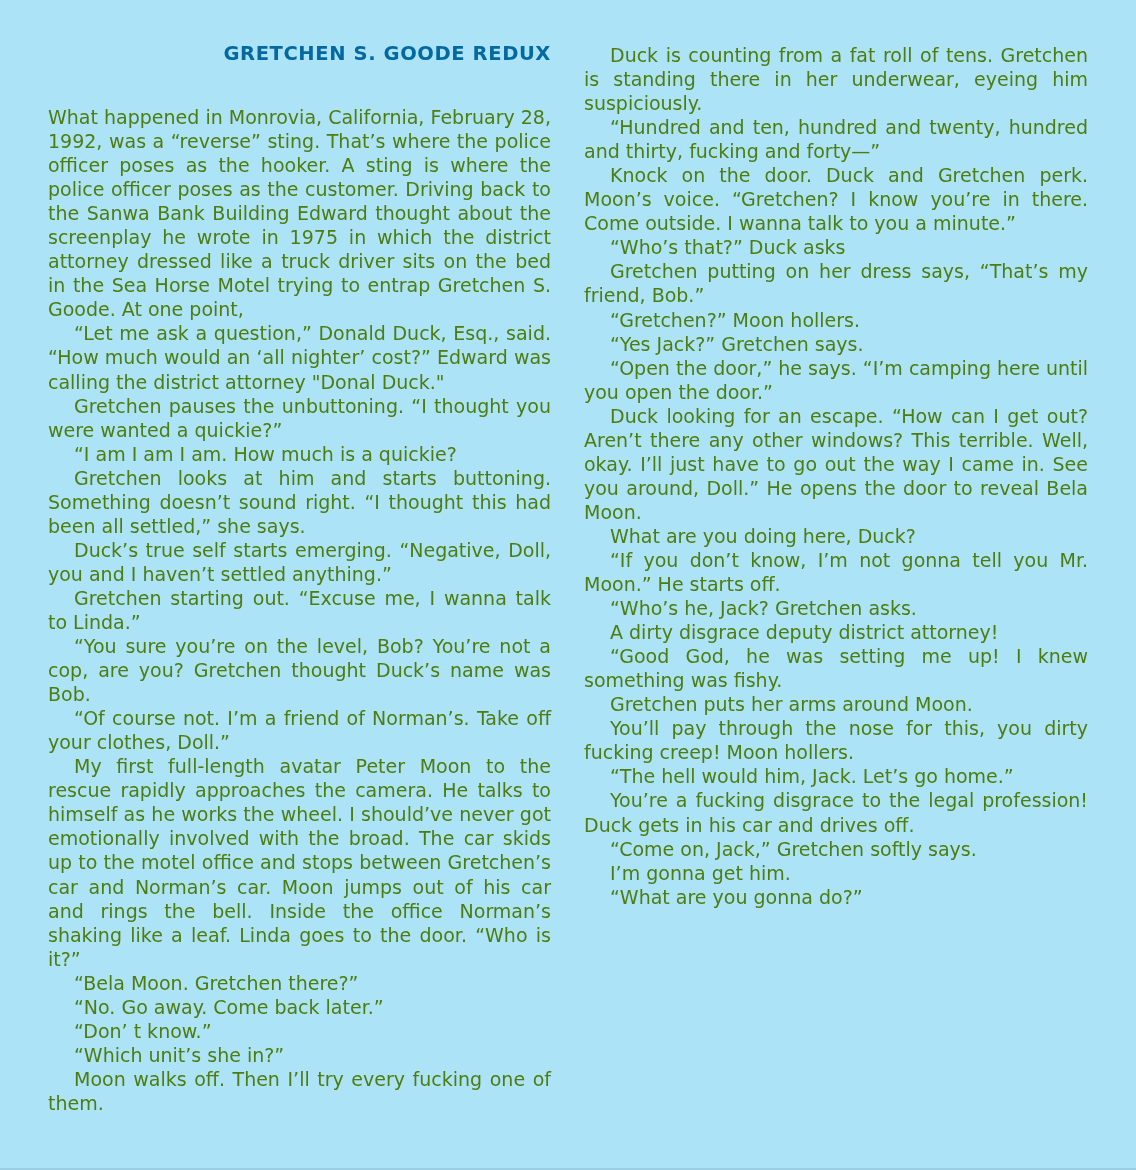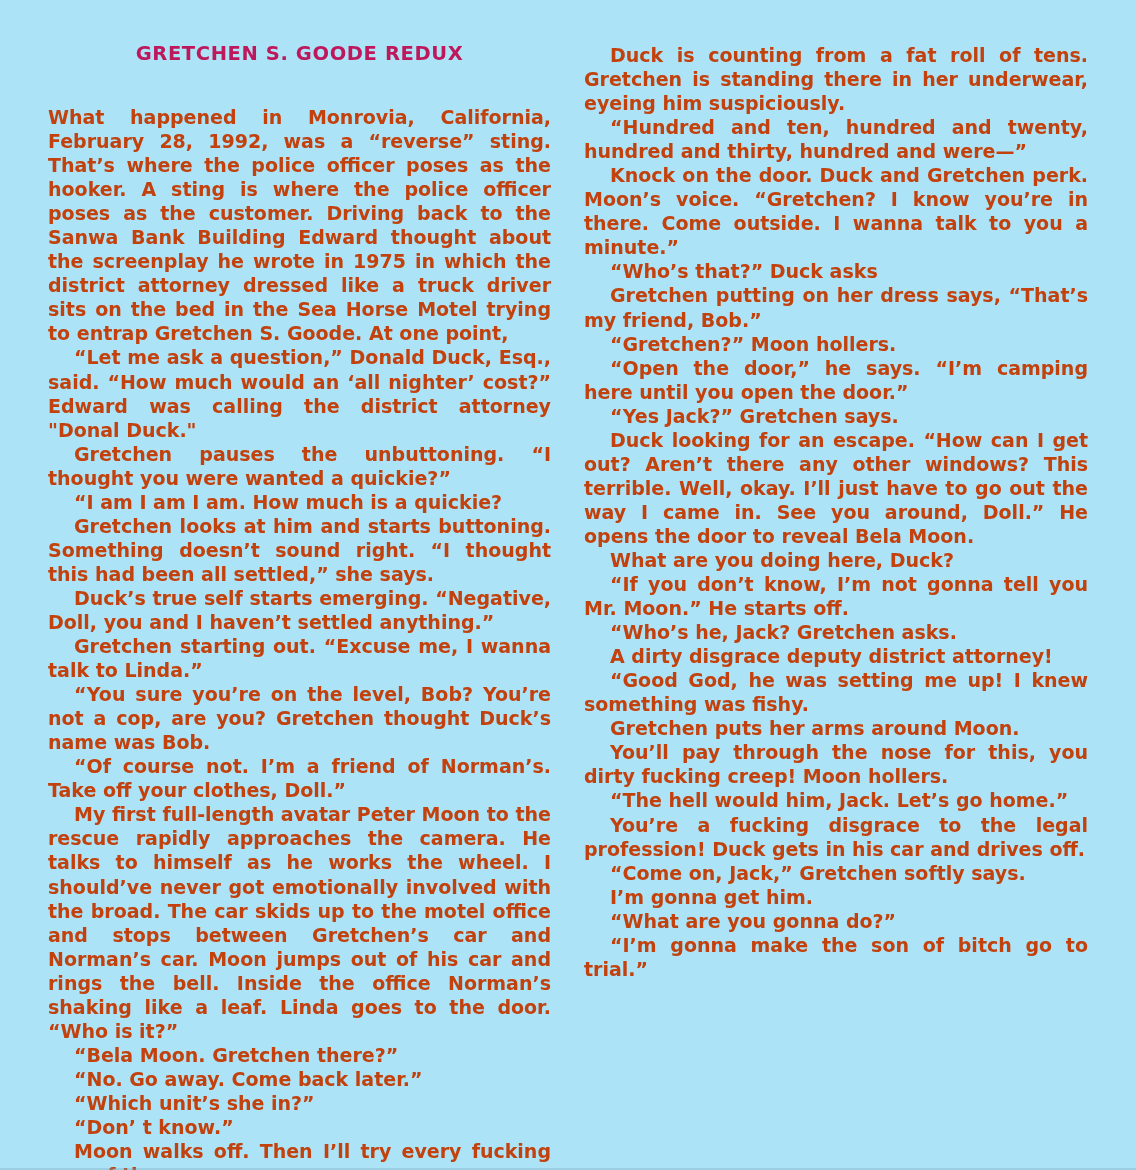--- a/index.html
+++ b/index.html
@@ -37,39 +37,38 @@
   .page {
     position: absolute;
     inset: 0;
     z-index: 1;
   }
   .title {
     position: absolute;
     left: 48px;
     top: 42px;
     width: 503px;
-    text-align: center;
+    text-align: right;
     font-size: 19.5px;
     font-weight: bold;
     letter-spacing: 0.6px;
-    color: #be185d;
+    color: #0369a1;
   }
   .columns {
     position: absolute;
     left: 0;
     top: 0;
   }
   .col {
     position: absolute;
     font-size: 19px;
     line-height: 24.05px;
     text-align: justify;
     text-justify: inter-word;
-    color: #c2410c;
-    font-weight: bold;
+    color: #4d7c0f;
   }
   .col-left {
     left: 48px;
     top: 105px;
     width: 503px;
   }
   .col-right {
     left: 584px;
     top: 43px;
     width: 504px;
@@ -100,45 +99,44 @@
         <p>Gretchen pauses the unbuttoning. “I thought you were wanted a quickie?”</p>
         <p>“I am I am I am. How much is a quickie?</p>
         <p>Gretchen looks at him and starts buttoning. Something doesn’t sound right. “I thought this had been all settled,” she says.</p>
         <p>Duck’s true self starts emerging. “Negative, Doll, you and I haven’t settled anything.”</p>
         <p>Gretchen starting out. “Excuse me, I wanna talk to Linda.”</p>
         <p>“You sure you’re on the level, Bob? You’re not a cop, are you? Gretchen thought Duck’s name was Bob.</p>
         <p>“Of course not. I’m a friend of Norman’s. Take off your clothes, Doll.”</p>
         <p>My first full-length avatar Peter Moon to the rescue rapidly approaches the camera. He talks to himself as he works the wheel. I should’ve never got emotionally involved with the broad. The car skids up to the motel office and stops between Gretchen’s car and Norman’s car. Moon jumps out of his car and rings the bell. Inside the office Norman’s shaking like a leaf. Linda goes to the door. “Who is it?”</p>
         <p>“Bela Moon. Gretchen there?”</p>
         <p>“No. Go away. Come back later.”</p>
+        <p>“Don’ t know.”</p>
         <p>“Which unit’s she in?”</p>
-        <p>“Don’ t know.”</p>
         <p>Moon walks off. Then I’ll try every fucking one of them.</p>
       </div>
     <div class="col col-right">
         <p>Duck is counting from a fat roll of tens. Gretchen is standing there in her underwear, eyeing him suspiciously.</p>
-        <p>“Hundred and ten, hundred and twenty, hundred and thirty, hundred and were—”</p>
+        <p>“Hundred and ten, hundred and twenty, hundred and thirty, fucking and forty—”</p>
         <p>Knock on the door. Duck and Gretchen perk. Moon’s voice. “Gretchen? I know you’re in there. Come outside. I wanna talk to you a minute.”</p>
         <p>“Who’s that?” Duck asks</p>
         <p>Gretchen putting on her dress says, “That’s my friend, Bob.”</p>
         <p>“Gretchen?” Moon hollers.</p>
+        <p>“Yes Jack?” Gretchen says.</p>
         <p>“Open the door,” he says. “I’m camping here until you open the door.”</p>
-        <p>“Yes Jack?” Gretchen says.</p>
         <p>Duck looking for an escape. “How can I get out? Aren’t there any other windows? This terrible. Well, okay. I’ll just have to go out the way I came in. See you around, Doll.” He opens the door to reveal Bela Moon.</p>
         <p>What are you doing here, Duck?</p>
         <p>“If you don’t know, I’m not gonna tell you Mr. Moon.” He starts off.</p>
         <p>“Who’s he, Jack? Gretchen asks.</p>
         <p>A dirty disgrace deputy district attorney!</p>
         <p>“Good God, he was setting me up! I knew something was fishy.</p>
         <p>Gretchen puts her arms around Moon.</p>
         <p>You’ll pay through the nose for this, you dirty fucking creep! Moon hollers.</p>
         <p>“The hell would him, Jack. Let’s go home.”</p>
         <p>You’re a fucking disgrace to the legal profession! Duck gets in his car and drives off.</p>
         <p>“Come on, Jack,” Gretchen softly says.</p>
         <p>I’m gonna get him.</p>
         <p>“What are you gonna do?”</p>
-        <p>“I’m gonna make the son of bitch go to trial.”</p>
       </div>
   </div>
 
 </div>
 
 <div class="page-edge"></div>
 
 </body></html>

